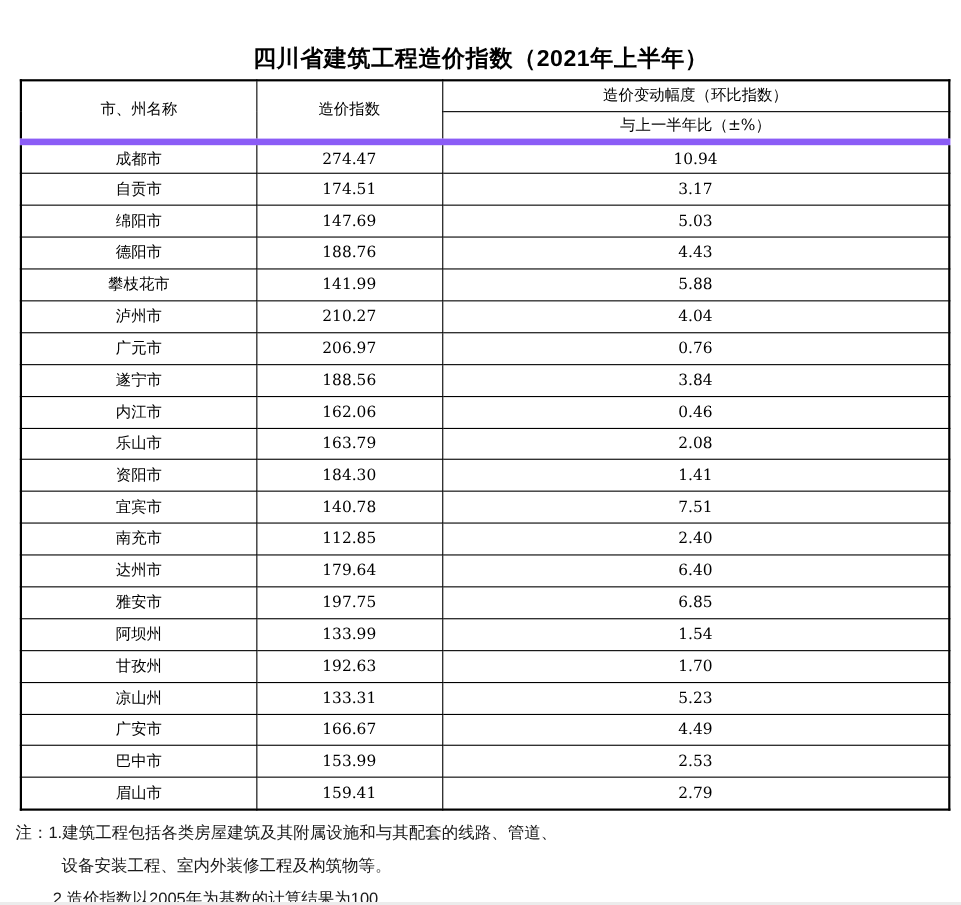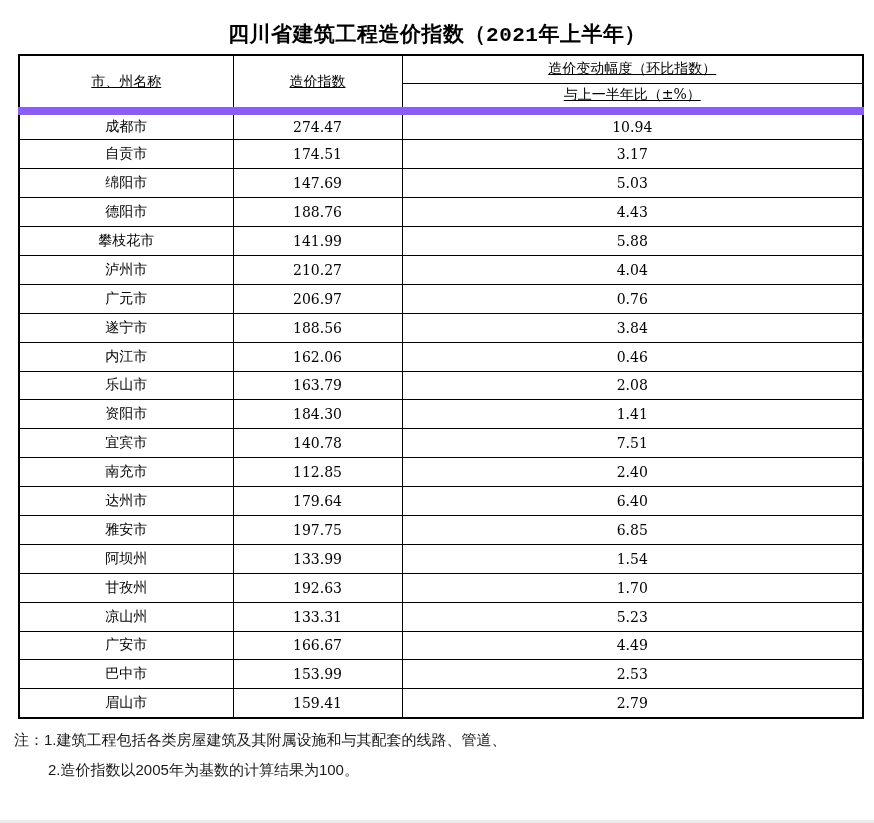--- a/index.html
+++ b/index.html
@@ -11,27 +11,27 @@
   body {
     width: 874px;
     height: 823px;
     position: relative;
     color: #000000;
     font-family: "DejaVu Serif", serif;
     border-bottom: 3px solid #ececec;
   }
   .page-title {
     margin: 0;
-    padding-top: 24px;
+    padding-top: 42px;
     padding-bottom: 6px;
     text-align: center;
     font-size: 21px;
     line-height: 24px;
     font-weight: bold;
-    font-family: Liberation Mono, monospace;
+    font-family: Liberation Sans, sans-serif;
     letter-spacing: 0.5px;
   }
   table.cost-table {
     margin-left: 18px;
     width: 844px;
     border-collapse: collapse;
     table-layout: fixed;
     border: 2px solid #000000;
   }
   table.cost-table col.c1 { width: 214px; }
@@ -44,21 +44,21 @@
     vertical-align: middle;
     padding: 0;
     font-size: 14px;
     font-weight: normal;
     color: #000000;
     background: #ffffff;
     overflow: hidden;
     white-space: nowrap;
   }
   table.cost-table thead th { height: 28px; }
-  table.cost-table thead { border-bottom: 8px solid #8b5cf6; text-decoration: underline; }
+  table.cost-table thead { border-bottom: 6px solid #8b5cf6; }
   table.cost-table tbody td { height: 28.9px; }
   .notes {
     margin: 13px 0 0 14px;
     font-family: "Liberation Sans", sans-serif;
     font-size: 15px;
     line-height: 16px;
     color: #1a1a1a;
   }
   .notes .note-line { margin: 0 0 14px 0; }
   .notes .note-line.indent-deep { padding-left: 42px; }
@@ -189,14 +189,15 @@
       <tr>
         <td>眉山市</td>
         <td>159.41</td>
         <td>2.79</td>
       </tr>
     </tbody>
 </table>
 
 <div class="notes">
   <p class="note-line">注：1.建筑工程包括各类房屋建筑及其附属设施和与其配套的线路、管道、</p>
+  <p class="note-line indent-deep">设备安装工程、室内外装修工程及构筑物等。</p>
   <p class="note-line indent">2.造价指数以2005年为基数的计算结果为100。</p>
 </div>
 
 </body></html>

